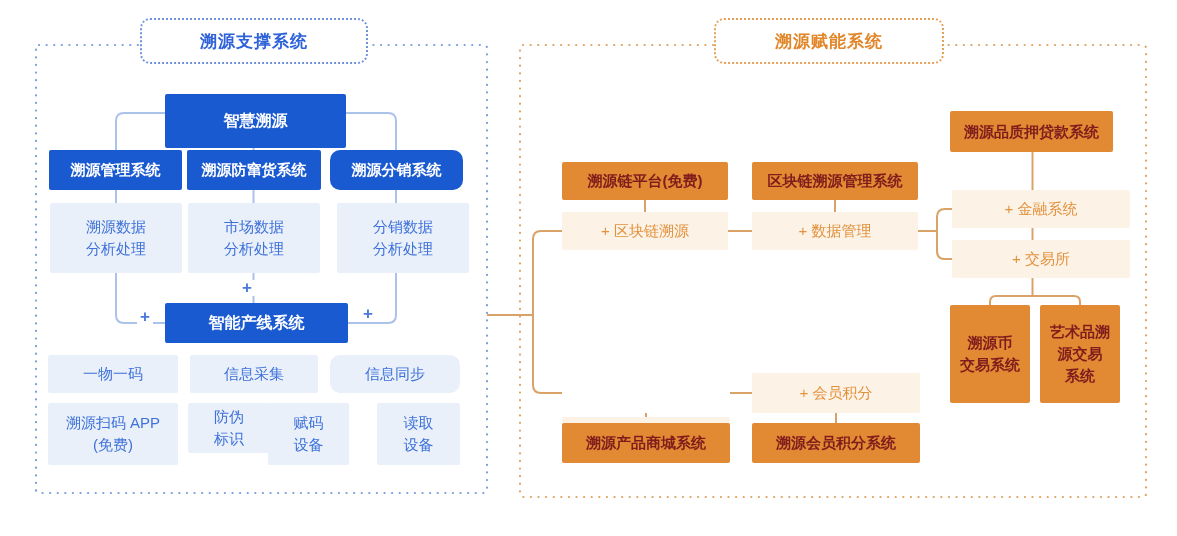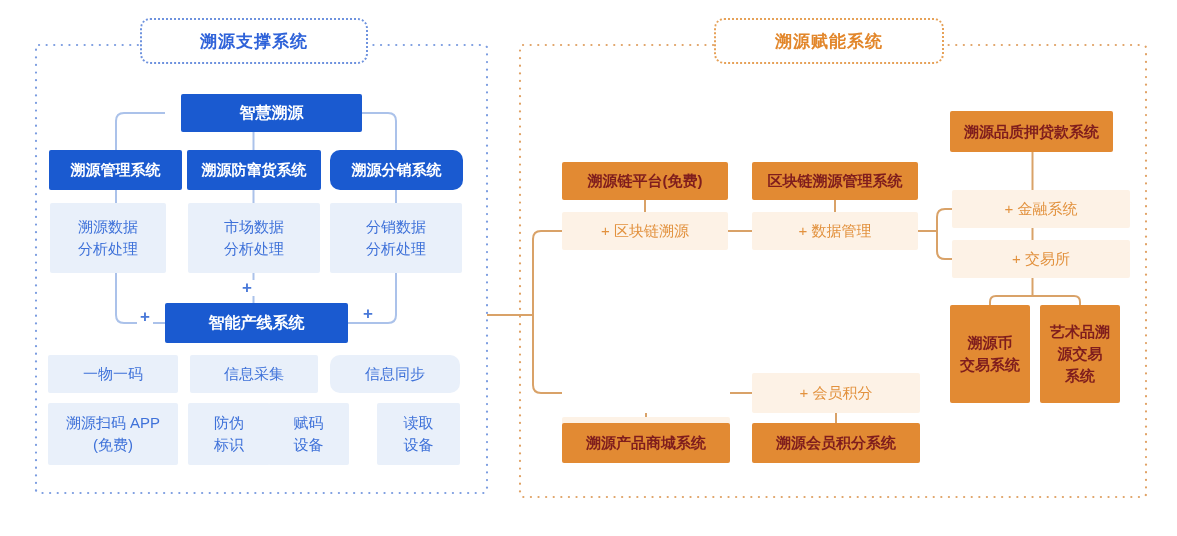--- a/index.html
+++ b/index.html
@@ -89,46 +89,46 @@
       <path d="M1032.5,278 V296"></path>
       <path d="M990,305 V302 Q990,296 996,296 H1074 Q1080,296 1080,302 V305"></path>
       <path d="M646,413 V423"></path>
       <path d="M836,413 V423"></path>
       <path d="M730,393 H752"></path>
     </g>
   </svg>
 
   <div class="hdr hdr-blue" style="left:140px; top:18px; width:228px; height:46px;">溯源支撑系统</div>
 
-  <div class="box solid-blue" style="left:165px; top:94px; width:181px; height:38px;margin-left:16px;">智慧溯源</div>
+  <div class="box solid-blue" style="left:165px; top:94px; width:181px; height:54px;">智慧溯源</div>
 
   <div class="box solid-blue" style="left:49px; top:150px; width:133px; height:40px; font-size:15px;">溯源管理系统</div>
   <div class="box solid-blue" style="left:187px; top:150px; width:134px; height:40px; font-size:15px;">溯源防窜货系统</div>
   <div class="box solid-blue" style="left:330px; top:150px; width:133px; height:40px; font-size:15px;border-radius:10px;">溯源分销系统</div>
 
-  <div class="box light-blue" style="left:50px; top:203px; width:116px; height:70px;">溯源数据
+  <div class="box light-blue" style="left:50px; top:203px; width:132px; height:70px;">溯源数据
 分析处理</div>
   <div class="box light-blue" style="left:188px; top:203px; width:132px; height:70px;">市场数据
 分析处理</div>
-  <div class="box light-blue" style="left:330px; top:203px; width:132px; height:70px;">分销数据
+  <div class="box light-blue" style="left:337px; top:203px; width:132px; height:70px;">分销数据
 分析处理</div>
 
   <div class="plus" style="left:239px; top:280px;">+</div>
   <div class="plus" style="left:137px; top:309px;">+</div>
   <div class="plus" style="left:360px; top:306px;">+</div>
 
   <div class="box solid-blue" style="left:165px; top:303px; width:183px; height:40px;">智能产线系统</div>
 
   <div class="box light-blue" style="left:48px; top:355px; width:130px; height:38px;">一物一码</div>
   <div class="box light-blue" style="left:190px; top:355px; width:128px; height:38px;text-align:right;">信息采集</div>
   <div class="box light-blue" style="left:330px; top:355px; width:130px; height:38px;border-radius:10px;">信息同步</div>
 
   <div class="box light-blue" style="left:48px; top:403px; width:130px; height:62px;">溯源扫码 APP
 (免费)</div>
-  <div class="box light-blue" style="left:188px; top:403px; width:82px; height:62px;">防伪
+  <div class="box light-blue" style="left:188px; top:403px; width:82px; height:50px;">防伪
 标识</div>
   <div class="box light-blue" style="left:268px; top:403px; width:81px; height:62px;">赋码
 设备</div>
   <div class="box light-blue" style="left:377px; top:403px; width:83px; height:62px;">读取
 设备</div>
 
   <div class="hdr hdr-orange" style="left:714px; top:18px; width:230px; height:46px;">溯源赋能系统</div>
 
   <div class="box solid-orange" style="left:562px; top:162px; width:166px; height:38px;">溯源链平台(免费)</div>
   <div class="box light-orange" style="left:562px; top:212px; width:166px; height:38px;">+ 区块链溯源</div>

